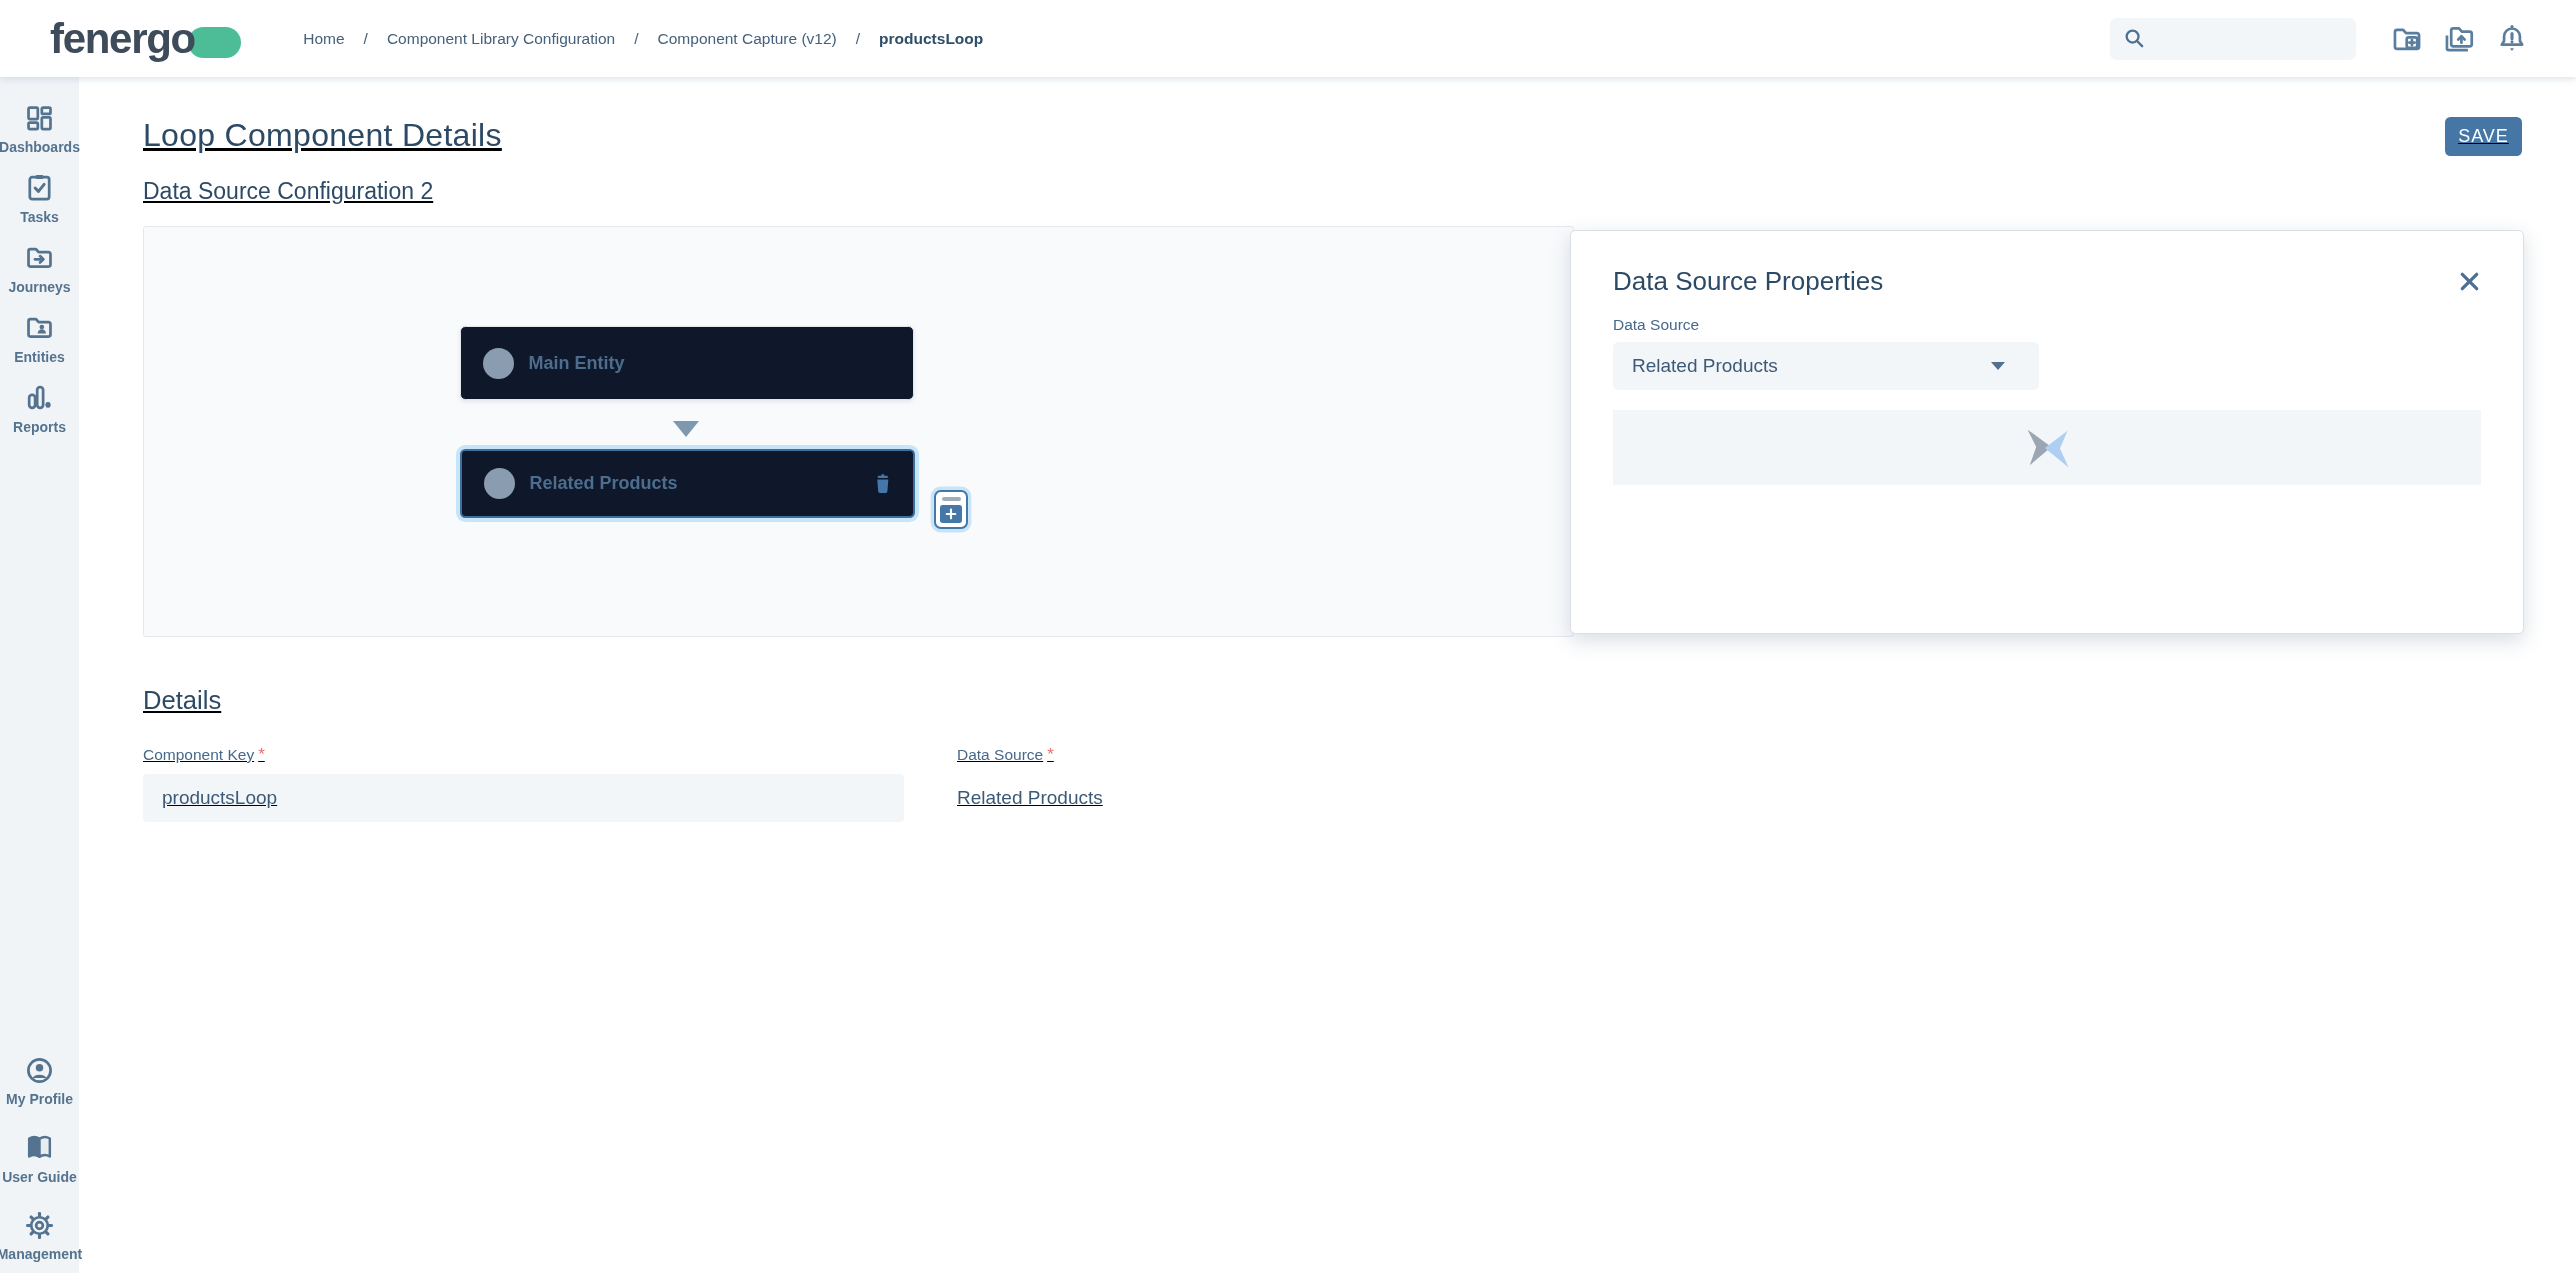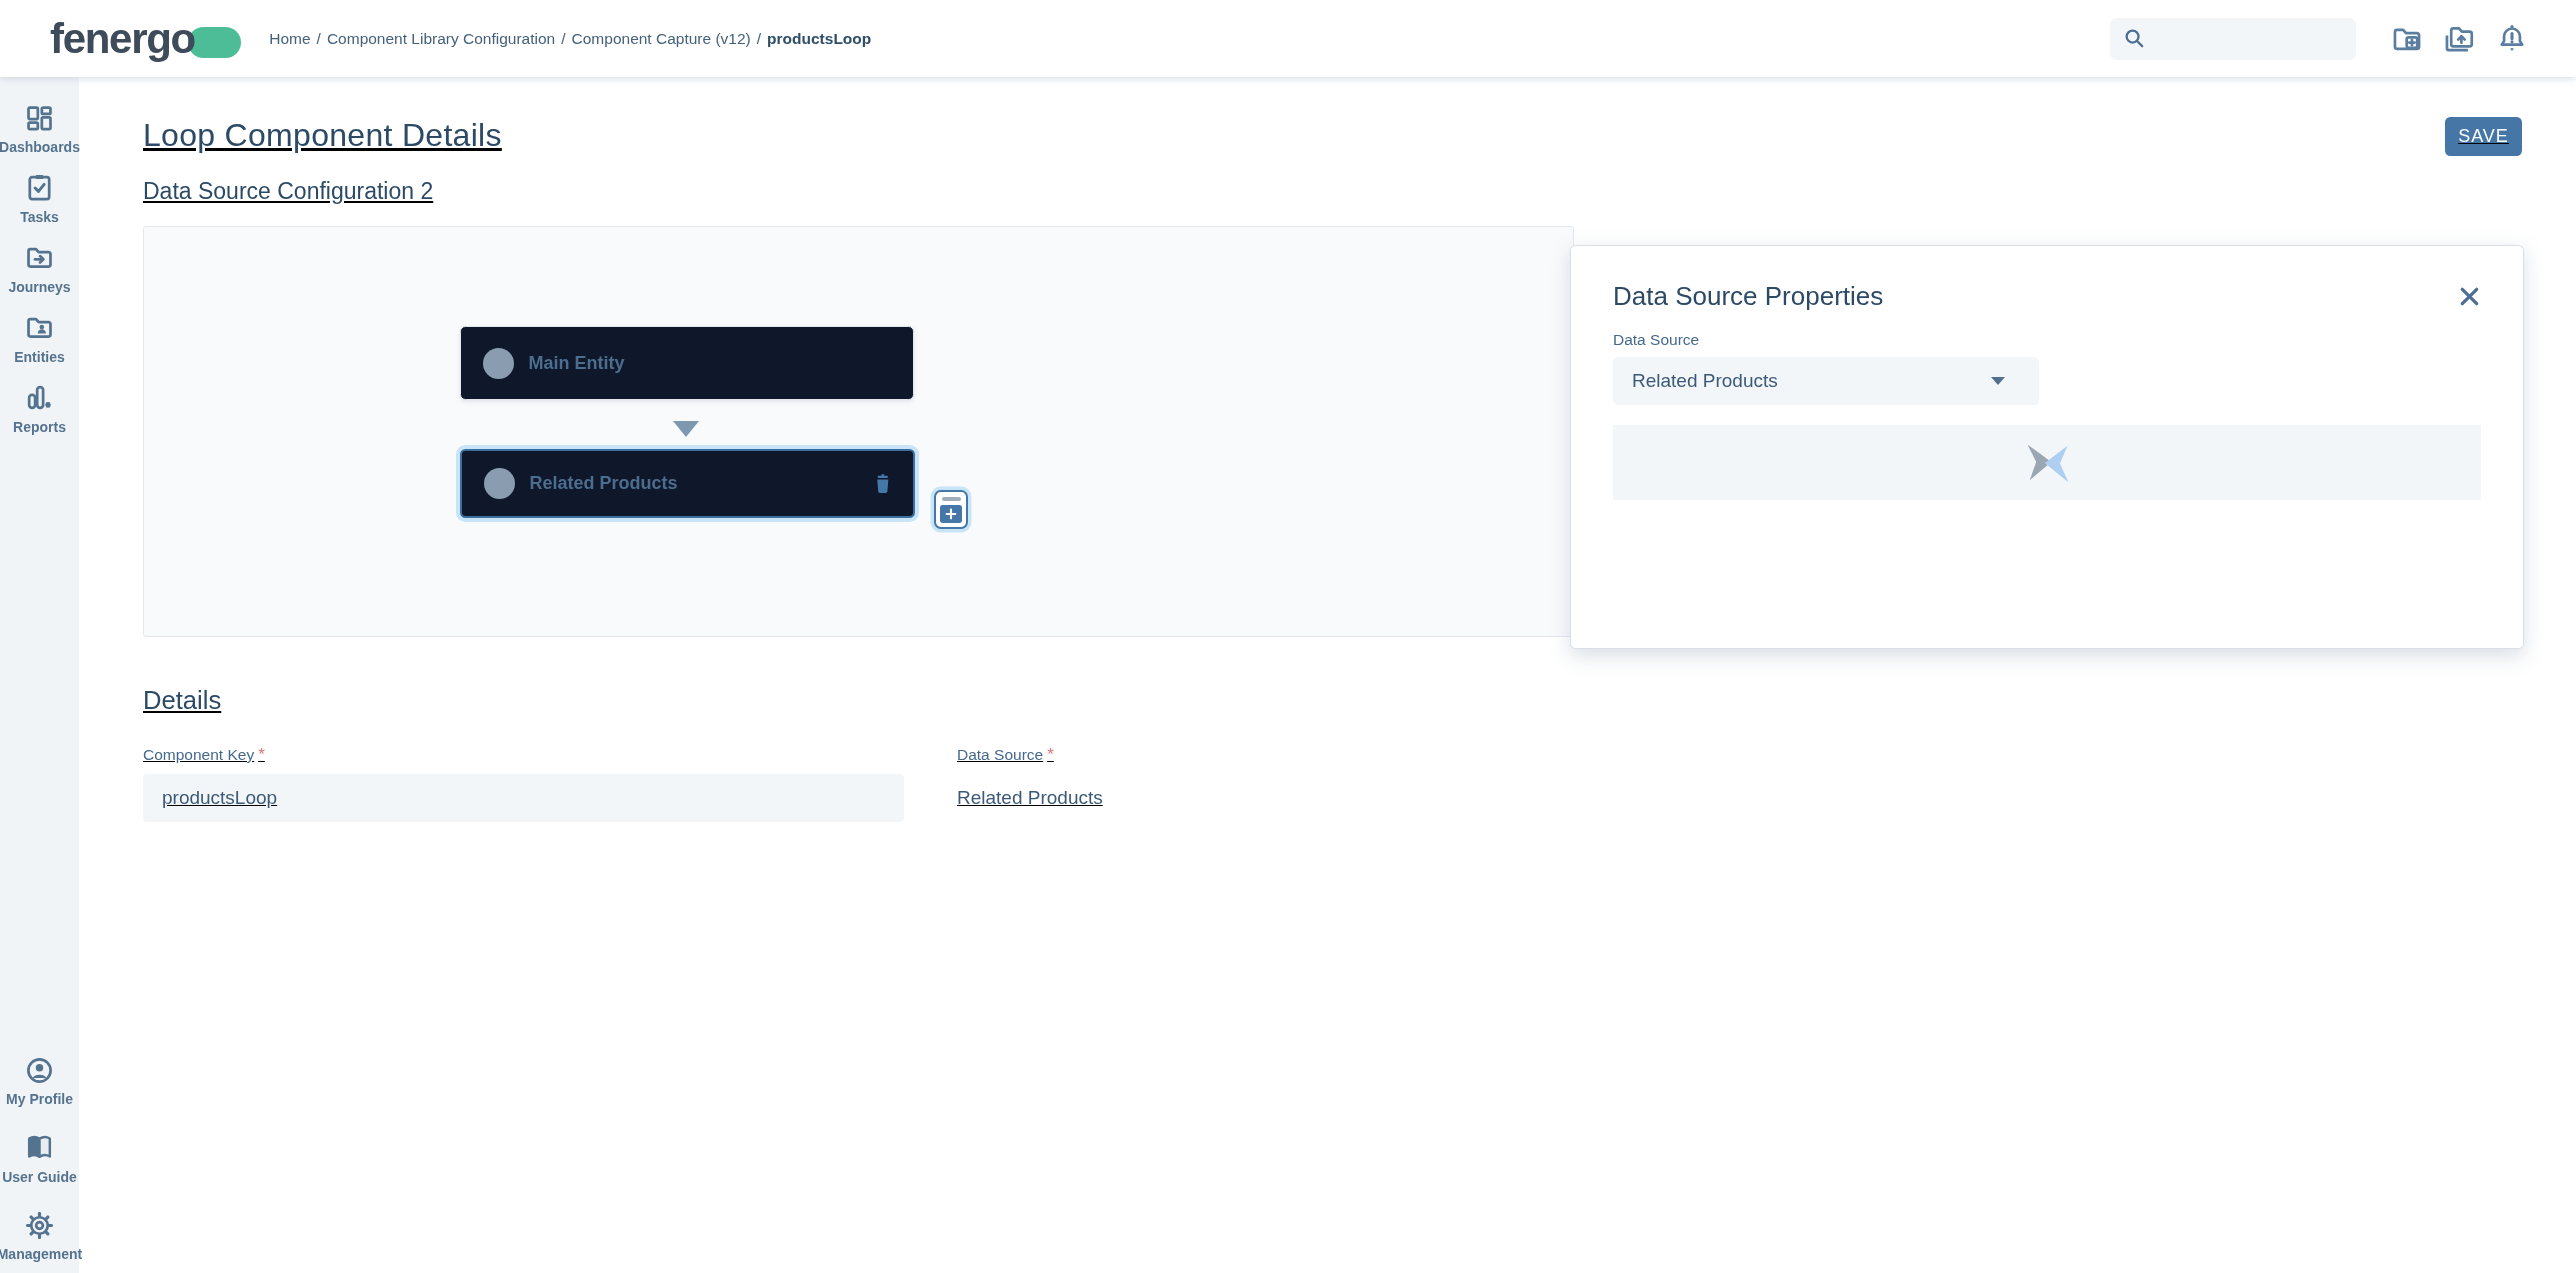--- a/index.html
+++ b/index.html
@@ -6,21 +6,21 @@
   html,body { width:2576px; height:1273px; background:#fff; overflow:hidden;
               font-family:"Liberation Sans", sans-serif; }
 
   
   .topbar { position:relative; height:77px; background:#fff; display:flex; align-items:center;
             box-shadow:0 2.7px 6.7px rgba(150,170,190,.35); z-index:30; }
   .logo { margin-left:50px; display:flex; align-items:center; cursor:pointer; }
   .logo-text { font-size:42px; font-weight:700; letter-spacing:-1.3px; color:#3e4b5a; }
   .logo-pill { width:53px; height:31px; background:#4dbd98; border-radius:16px; margin-left:-6.7px;
                position:relative; z-index:-1; top:4px; }
-  .breadcrumb { margin-left:28px; font-size:15.5px; color:#45617b; display:flex; gap:6px; align-items:center; }
+  .breadcrumb { margin-left:62px; font-size:15.5px; color:#45617b; display:flex; gap:19px; align-items:center; }
   .breadcrumb .crumb { cursor:pointer; }
   .breadcrumb .sep { color:#45617b; }
   .breadcrumb .current { font-weight:700; color:#2f4e6a; }
   .topbar-right { margin-left:auto; margin-right:47px; display:flex; align-items:center; gap:17.5px; }
   .searchbox { width:246px; height:42px; background:#f3f6f9; border-radius:6.7px; display:flex;
                align-items:center; padding-left:13.5px; margin-right:16px; }
   .searchbox input { border:none; outline:none; background:transparent; font-size:17.5px; color:#3c5a77;
                      width:189px; margin-left:8px; }
   .icon-btn { width:35px; height:35px; display:flex; align-items:center; justify-content:center; cursor:pointer; }
 
@@ -59,21 +59,21 @@
                 border-left:13.5px solid transparent; border-right:13.5px solid transparent;
                 border-top:16px solid #7d98af; }
   .add-node-btn { position:absolute; left:790px; top:263px; width:34px; height:39px; background:#fff;
                   border:2px solid #4577a8; border-radius:6.7px; box-shadow:0 0 0 3.4px #c8e5f8;
                   display:flex; flex-direction:column; align-items:center; cursor:pointer; }
   .add-node-bar { width:19px; height:4.7px; border-radius:2px; background:#9fadbb; margin-top:4.7px; }
   .add-node-box { width:21.5px; height:18px; border-radius:2.7px; background:#4577a8; margin-top:3.4px;
                   display:flex; align-items:center; justify-content:center; }
 
   
-  .panel { position:absolute; left:1427px; top:19px; width:954px; height:404px; background:#fff;
+  .panel { position:absolute; left:1427px; top:4px; width:954px; height:404px; background:#fff;
            border:0.7px solid #dadfe5; border-radius:5.4px; box-shadow:0 6.7px 20px rgba(130,150,170,.30);
            padding:0 42px; z-index:10; }
   .panel-head { margin-top:35px; display:flex; align-items:center; justify-content:space-between; }
   .panel-title { font-size:26px; font-weight:400; color:#2c4a66; }
   .panel-close { cursor:pointer; display:flex; }
   .field-label { margin-top:19px; font-size:15.5px; color:#45698c; }
   .select { margin-top:8px; width:426px; height:48px; background:#f3f6f9; border-radius:5.4px;
             display:flex; align-items:center; justify-content:space-between; padding:0 34px 0 19px;
             cursor:pointer; }
   .select-value { font-size:19px; color:#3c5a77; }

